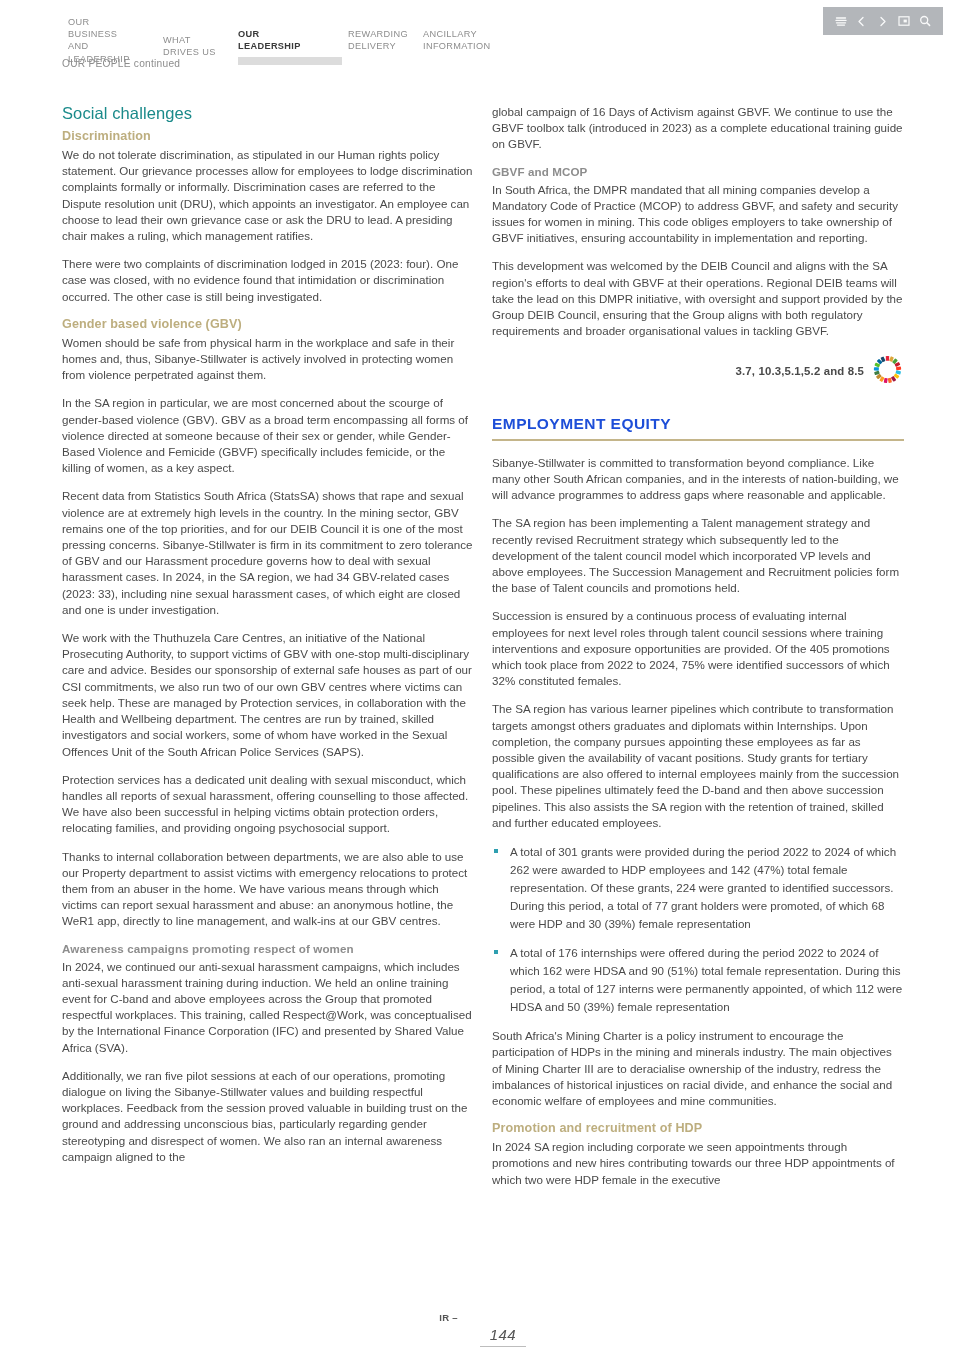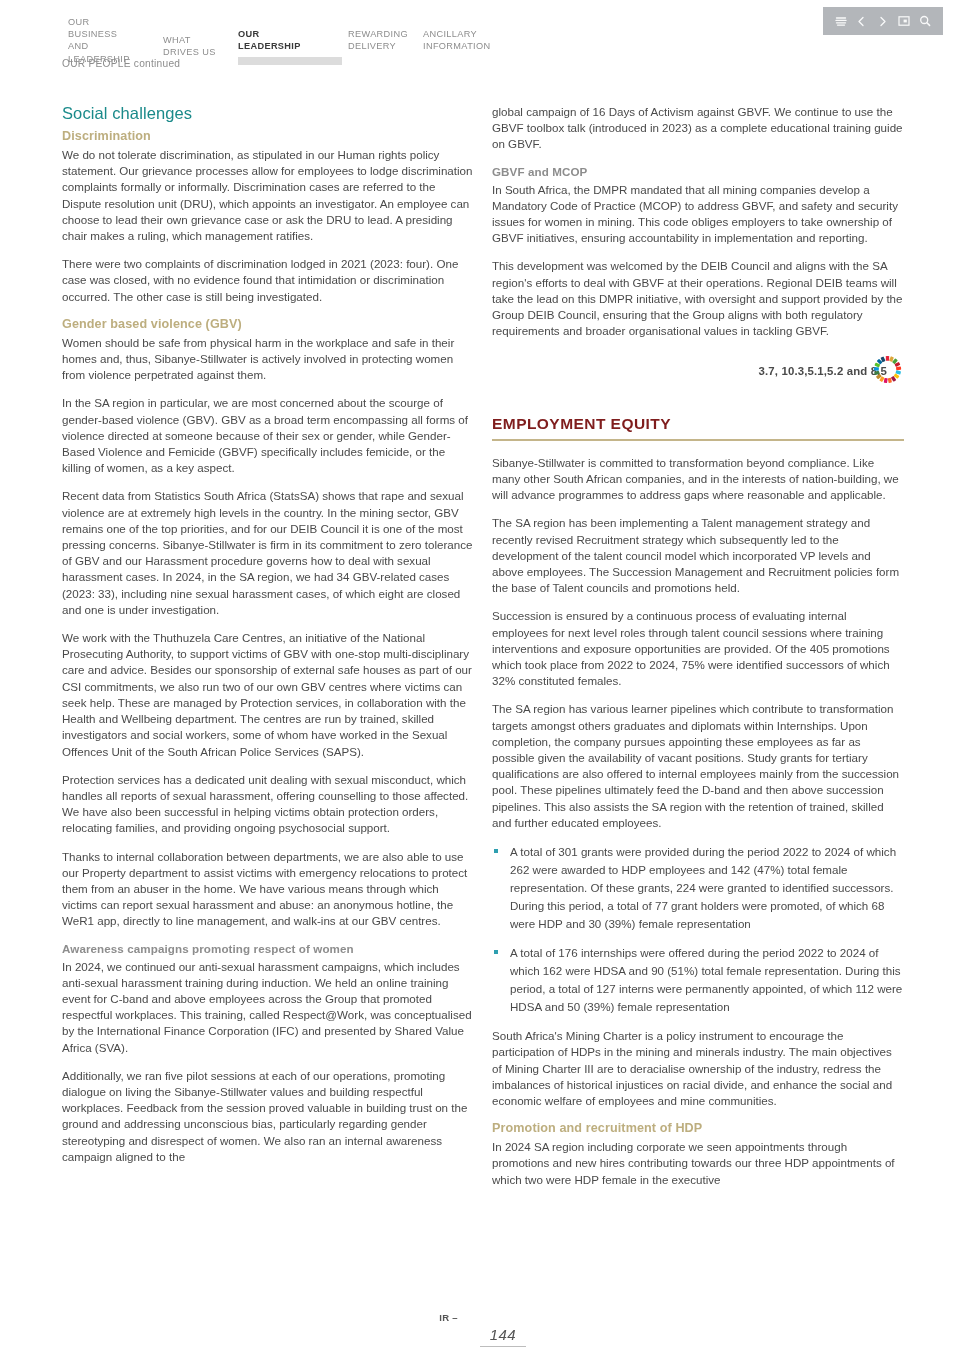--- a/index.html
+++ b/index.html
@@ -139,21 +139,21 @@
     font-size: 11.6px;
     font-weight: 700;
     color: #8d8d8d;
     letter-spacing: 0.1px;
     margin-bottom: 4px;
   }
 
   h2.sec-cap {
     font-size: 15.5px;
     font-weight: 700;
-    color: #7f1d1d;
+    color: #1d4ed8;
     letter-spacing: 0.45px;
     margin-bottom: 6px;
   }
 
   .rule-tan {
     width: 100%;
     height: 1.4px;
     background: #c4b58a;
     margin-bottom: 14px;
   }
@@ -200,21 +200,21 @@
     margin-top: 14px;
     margin-bottom: 26px;
     height: 36px;
   }
 
   .sdg-ref {
     font-size: 11.4px;
     font-weight: 700;
     color: #4a4a4a;
     letter-spacing: 0.15px;
-    margin-right: 17px;
+    margin-right: 40px;
   }
 
   .sdg-wheel {
     position: absolute;
     right: 0;
     top: 0;
     width: 33px;
     height: 33px;
   }
 
@@ -332,21 +332,21 @@
 
   <div class="running-head">OUR PEOPLE continued</div>
 
   <div class="col col-left">
 
     <h1 class="sec-teal">Social challenges</h1>
 
     <h2 class="sub-tan">Discrimination</h2>
 
     <p class="body">We do not tolerate discrimination, as stipulated in our Human rights policy statement. Our grievance processes allow for employees to lodge discrimination complaints formally or informally. Discrimination cases are referred to the Dispute resolution unit (DRU), which appoints an investigator. An employee can choose to lead their own grievance case or ask the DRU to lead. A presiding chair makes a ruling, which management ratifies.</p>
-    <p class="body">There were two complaints of discrimination lodged in 2021 (2023: four). One case was closed, with no evidence found that intimidation or discrimination occurred. The other case is still being investigated.</p>
+    <p class="body">There were two complaints of discrimination lodged in 2015 (2023: four). One case was closed, with no evidence found that intimidation or discrimination occurred. The other case is still being investigated.</p>
 
     <h2 class="sub-tan">Gender based violence (GBV)</h2>
 
     <p class="body">Women should be safe from physical harm in the workplace and safe in their homes and, thus, Sibanye-Stillwater is actively involved in protecting women from violence perpetrated against them.</p>
     <p class="body">In the SA region in particular, we are most concerned about the scourge of gender-based violence (GBV). GBV as a broad term encompassing all forms of violence directed at someone because of their sex or gender, while Gender-Based Violence and Femicide (GBVF) specifically includes femicide, or the killing of women, as a key aspect.</p>
     <p class="body">Recent data from Statistics South Africa (StatsSA) shows that rape and sexual violence are at extremely high levels in the country. In the mining sector, GBV remains one of the top priorities, and for our DEIB Council it is one of the most pressing concerns. Sibanye-Stillwater is firm in its commitment to zero tolerance of GBV and our Harassment procedure governs how to deal with sexual harassment cases. In 2024, in the SA region, we had 34 GBV-related cases (2023: 33), including nine sexual harassment cases, of which eight are closed and one is under investigation.</p>
     <p class="body">We work with the Thuthuzela Care Centres, an initiative of the National Prosecuting Authority, to support victims of GBV with one-stop multi-disciplinary care and advice. Besides our sponsorship of external safe houses as part of our CSI commitments, we also run two of our own GBV centres where victims can seek help. These are managed by Protection services, in collaboration with the Health and Wellbeing department. The centres are run by trained, skilled investigators and social workers, some of whom have worked in the Sexual Offences Unit of the South African Police Services (SAPS).</p>
     <p class="body">Protection services has a dedicated unit dealing with sexual misconduct, which handles all reports of sexual harassment, offering counselling to those affected. We have also been successful in helping victims obtain protection orders, relocating families, and providing ongoing psychosocial support.</p>
     <p class="body">Thanks to internal collaboration between departments, we are also able to use our Property department to assist victims with emergency relocations to protect them from an abuser in the home. We have various means through which victims can report sexual harassment and abuse: an anonymous hotline, the WeR1 app, directly to line management, and walk-ins at our GBV centres.</p>
 

